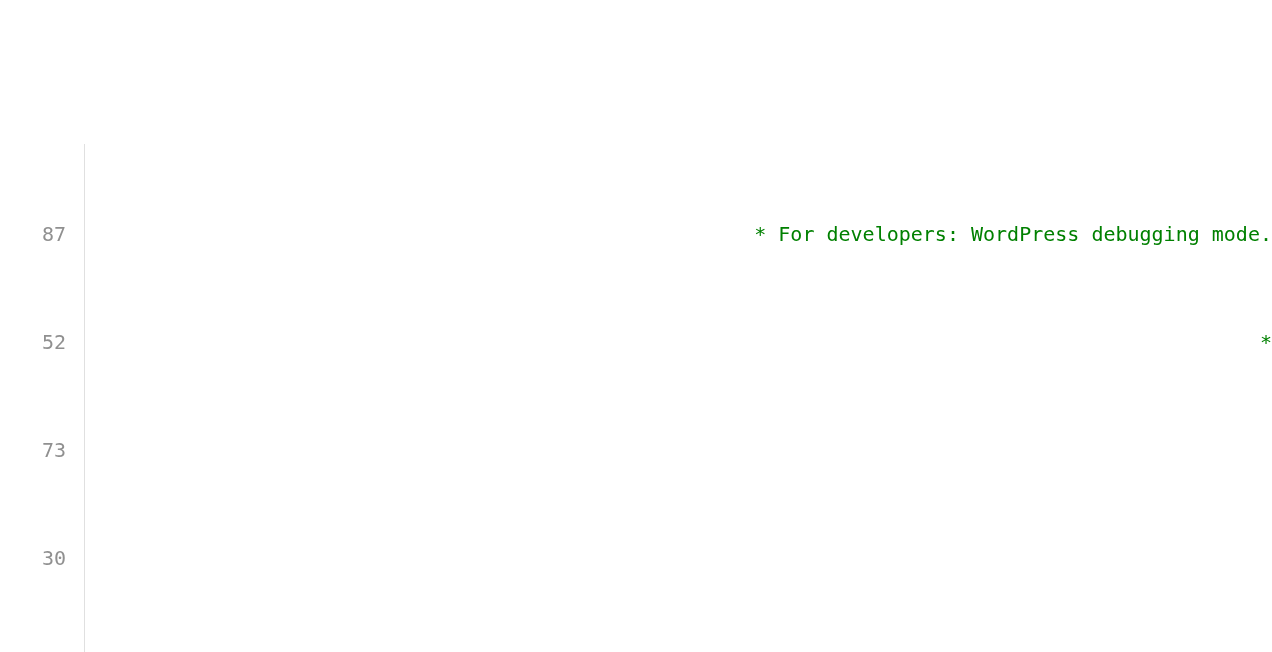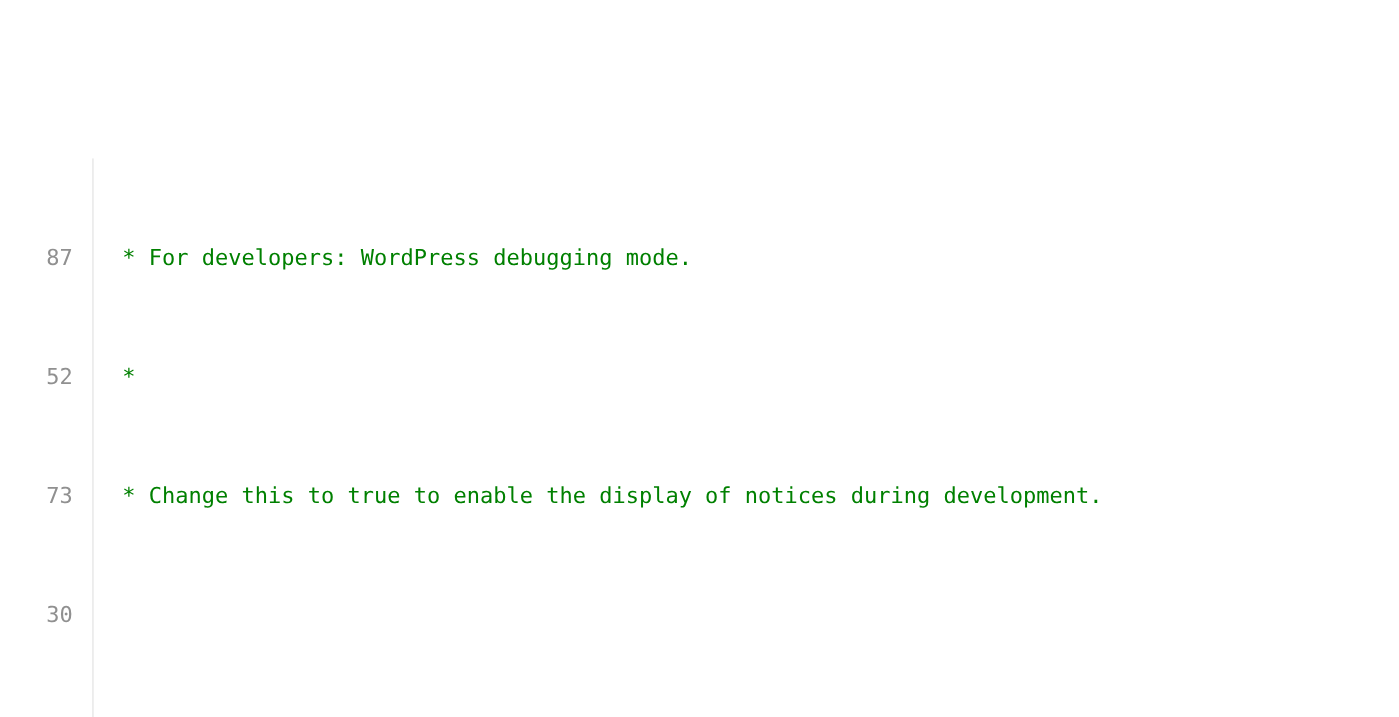--- a/index.html
+++ b/index.html
@@ -32,20 +32,21 @@
       display: block;
       height: 36px;
     }
     .code {
       flex: 1;
       padding-left: 14px;
     }
     .line {
       display: block;
       height: 36px;
+      text-align: right;
     }
     .comment {
       color: #008000;
     }
   </style>
 </head>
 <body>
 
 
 
@@ -66,21 +67,20 @@
     
     
     
     
     
     
   </div>
   <div class="code">
     <span class="line"><span class="comment"> * For developers: WordPress debugging mode.</span></span>
     <span class="line"><span class="comment"> *</span></span>
-    <span class="line"><span class="comment"> * Change this to true to enable the display of notices during development.</span></span>
     <span class="line"></span>
     
     
     
     
     
     
     
     
     

